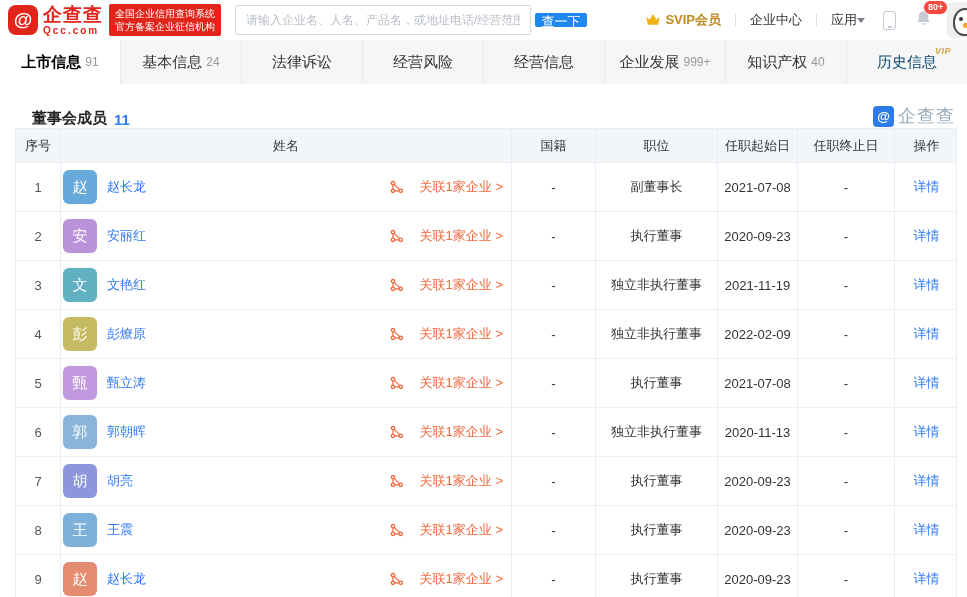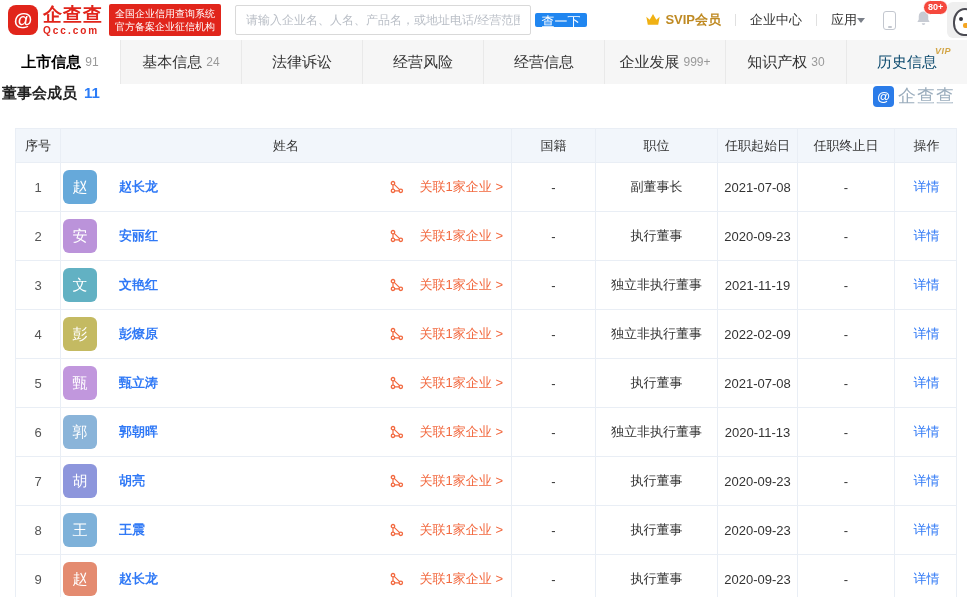--- a/index.html
+++ b/index.html
@@ -52,21 +52,21 @@
     font-size: 15px; color: #333; border-right: 1px solid #e9e9e9; cursor: pointer; position: relative; }
   .tab:last-child { border-right: none; }
   .tab.active { background: #fff; }
   .tab.active .tab-label { color: #000000; font-weight: bold; }
   .tab-count { font-size: 12px; color: #999; }
   .tab.vip .tab-label { color: #0c4a6e; }
   .vip-badge { position: absolute; top: 6px; right: 16px; font-size: 9px; font-weight: bold;
     font-style: italic; color: #d3a647; letter-spacing: 0.5px; }
 
   
-  .section-head { height: 44px; display: flex; align-items: flex-start; padding: 0 12px 0 2px; background: #fff; }
+  .section-head { height: 44px; display: flex; align-items: flex-end; padding: 0 12px 0 32px; background: #fff; }
   .section-title { font-size: 15px; font-weight: bold; color: #222; }
   .section-count { font-size: 15px; font-weight: bold; color: #2b7cf7; margin-left: 7px; }
   .watermark { margin-left: auto; display: flex; align-items: center; gap: 4px; }
   .wm-icon { width: 21px; height: 21px; border-radius: 4px; background: #2b7ce9; color: #fff;
     display: flex; align-items: center; justify-content: center; font-size: 13px; font-weight: bold; }
   .wm-text { font-size: 18px; color: #9badbd; letter-spacing: 1px; }
 
   
   .board-table { margin: 0 10px 0 15px; width: 942px; border: 1px solid #e9eef5; border-bottom: none; }
   .thead, .trow { display: grid; grid-template-columns: 45px 451px 84px 122px 80px 97px 63px; }
@@ -74,21 +74,21 @@
   .hcell { display: flex; align-items: center; justify-content: center; font-size: 13px; color: #333;
     border-right: 1px solid #e9eef5; }
   .hcell:last-child, .cell:last-child { border-right: none; }
   .trow { height: 49px; border-top: 1px solid #e9eef5; background: #fff; }
   .cell { display: flex; align-items: center; justify-content: center; font-size: 13px; color: #333;
     border-right: 1px solid #e9eef5; }
   .cell.idx { color: #555; }
   .name-cell { justify-content: flex-start; padding: 0 8px 0 2px; }
   .avatar { width: 34px; height: 34px; border-radius: 6px; color: #fff; font-size: 15px;
     display: flex; align-items: center; justify-content: center; flex: none; }
-  .name-link { margin-left: 22px; color: #3079f6; text-decoration: none; cursor: pointer; font-weight: bold; }
+  .name-link { margin-left: 10px; color: #3079f6; text-decoration: none; cursor: pointer; }
   .rel-link { margin-left: auto; display: flex; align-items: center; gap: 16px; color: #f2683e;
     cursor: pointer; white-space: nowrap; }
   .detail-link { color: #3079f6; text-decoration: none; cursor: pointer; }
 </style>
 </head>
 <body>
 
 <div class="topbar">
   <div class="logo-wrap">
     <div class="logo-icon">@</div>
@@ -150,21 +150,21 @@
     </div>
     <div class="tab">
       <span class="tab-label">经营信息</span>
     </div>
     <div class="tab">
       <span class="tab-label">企业发展</span>
       <span class="tab-count">999+</span>
     </div>
     <div class="tab">
       <span class="tab-label">知识产权</span>
-      <span class="tab-count">30</span>
+      <span class="tab-count">40</span>
     </div>
     <div class="tab vip">
       <span class="tab-label">历史信息</span>
       <span class="vip-badge">VIP</span>
     </div>
   </div>
 
 <div class="section-head">
   <span class="section-title">董事会成员</span>
   <span class="section-count">11</span>

